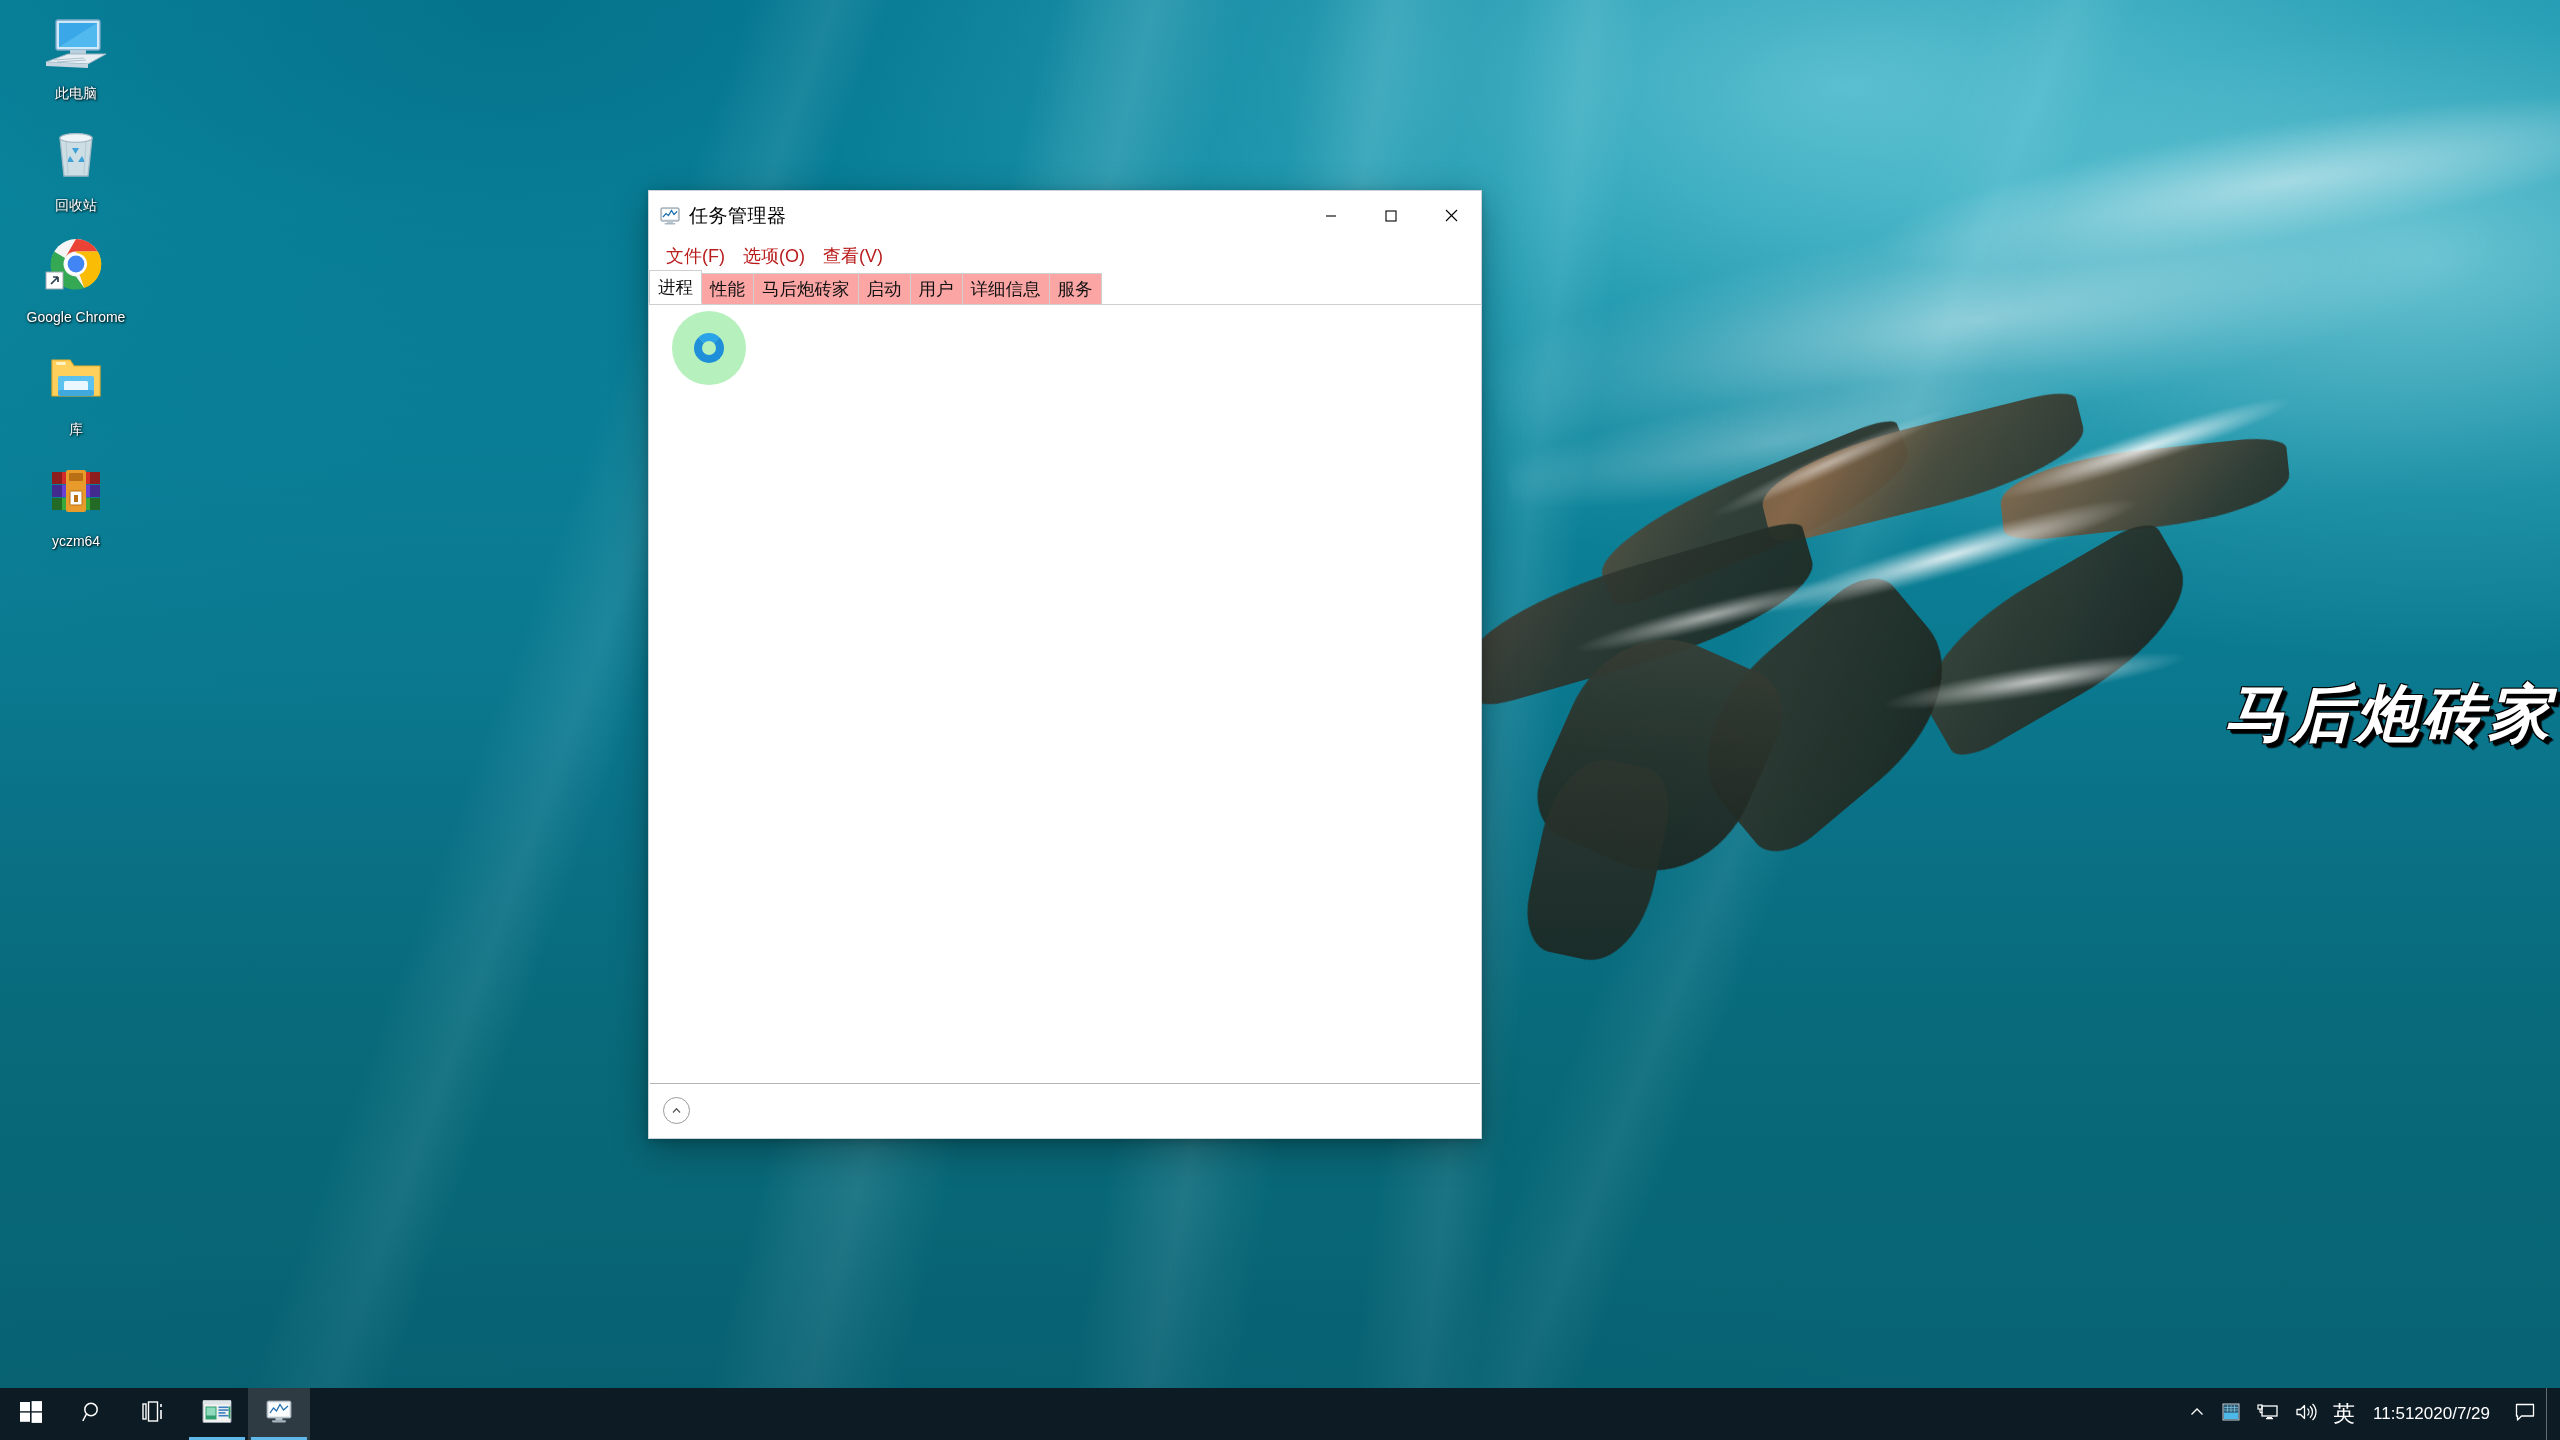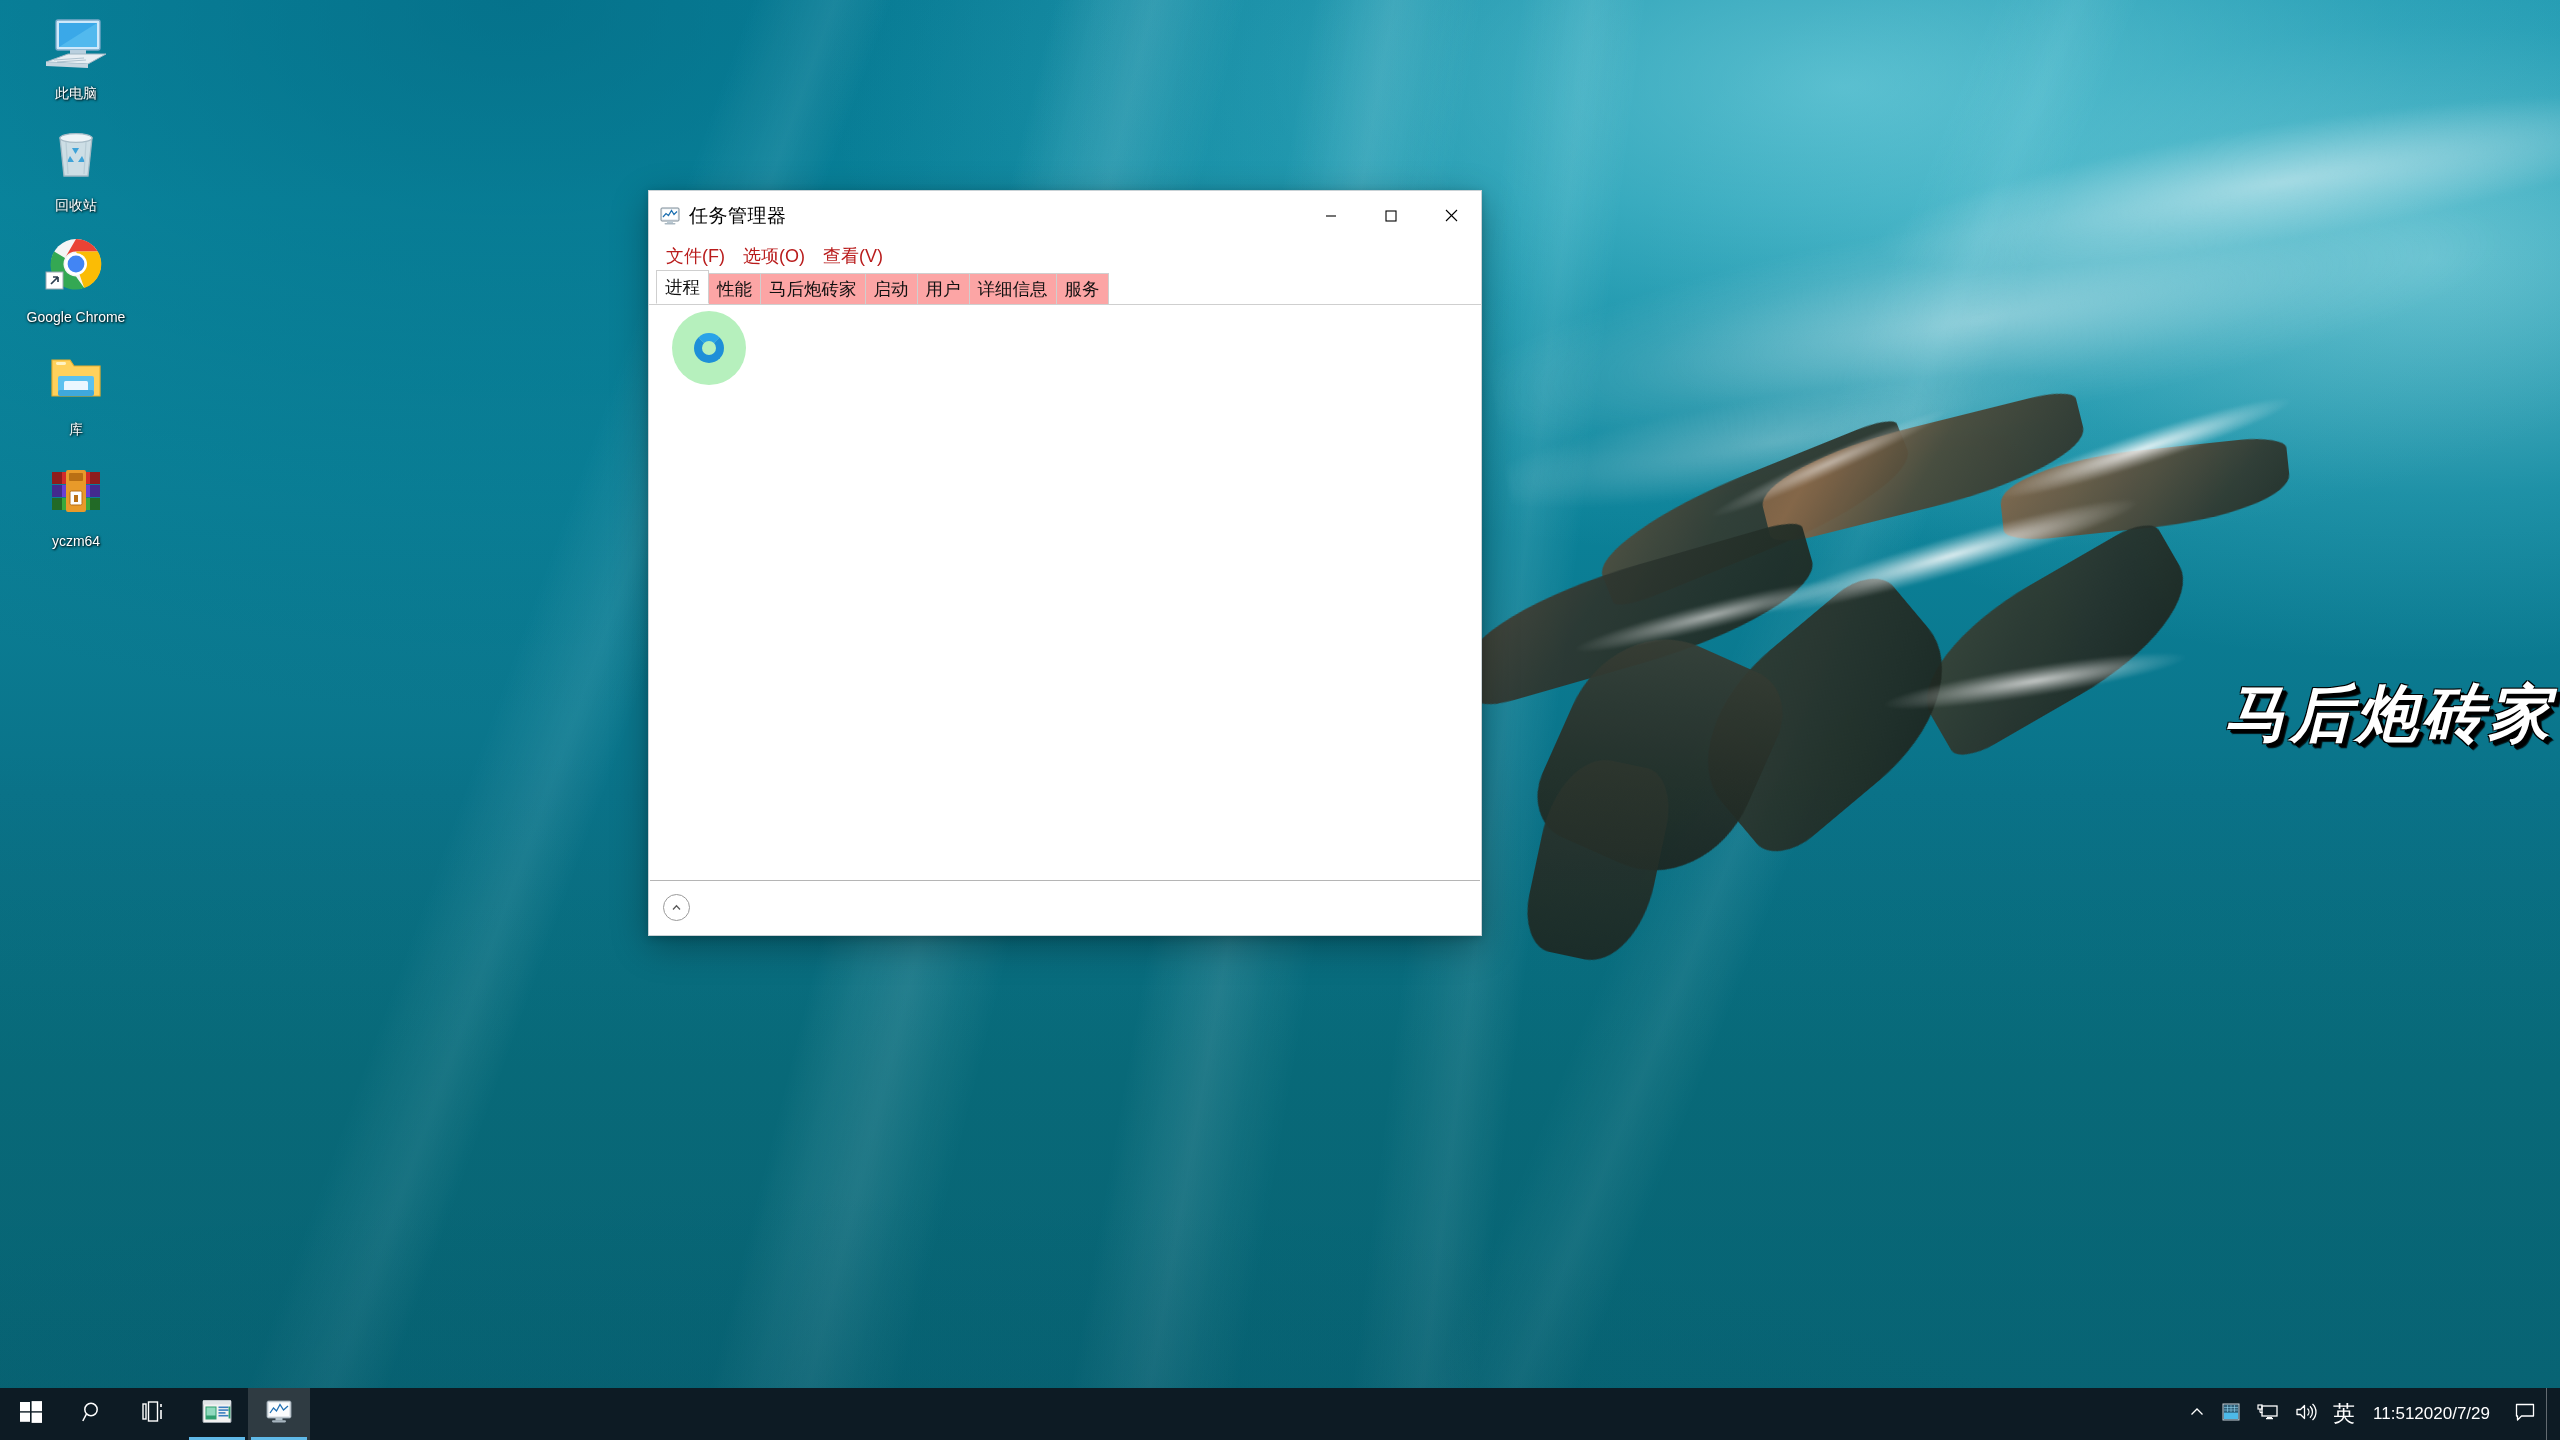--- a/index.html
+++ b/index.html
@@ -101,21 +101,21 @@
     color: #ffffff; font-size: 14px; line-height: 22px;
     text-align: center;
     text-shadow: 1px 1px 2px rgba(0,0,0,0.85), 0 0 3px rgba(0,0,0,0.7);
     word-break: break-all;
   }
 
   
   #taskmgr {
     position: absolute;
     left: 648px; top: 190px;
-    width: 834px; height: 746px;
+    width: 834px; height: 949px;
     background: #ffffff;
     border: 1px solid #c9d2d6;
     box-shadow: 0 10px 34px rgba(0,0,0,0.30), 0 2px 8px rgba(0,0,0,0.18);
   }
   .tm-titlebar {
     height: 49px; background: #ffffff;
     display: flex; align-items: center;
     position: relative;
   }
   .tm-ticon { width: 22px; height: 22px; margin-left: 10px; margin-right: 8px; position: relative; flex: none; }
@@ -126,21 +126,20 @@
     display: flex; align-items: center; justify-content: center;
     cursor: default;
   }
   .tm-wbtn svg { display: block; }
 
   .tm-menubar { height: 31px; display: flex; align-items: center; padding-left: 8px; background: #fff; }
   .tm-menu { font-size: 18px; color: #b91c1c; padding: 2px 9px; cursor: default; }
 
   .tm-tabstrip {
     height: 34px; display: flex; align-items: flex-end;
-    padding-left: 7px;
     border-bottom: 1px solid #cfcfcf;
     background: #fff;
     position: relative;
   }
   .tm-tab {
     font-size: 17.5px; color: #111;
     padding: 4px 8px 5px 8px;
     height: 31px;
     display: flex; align-items: center;
     background: #fca5a5;

